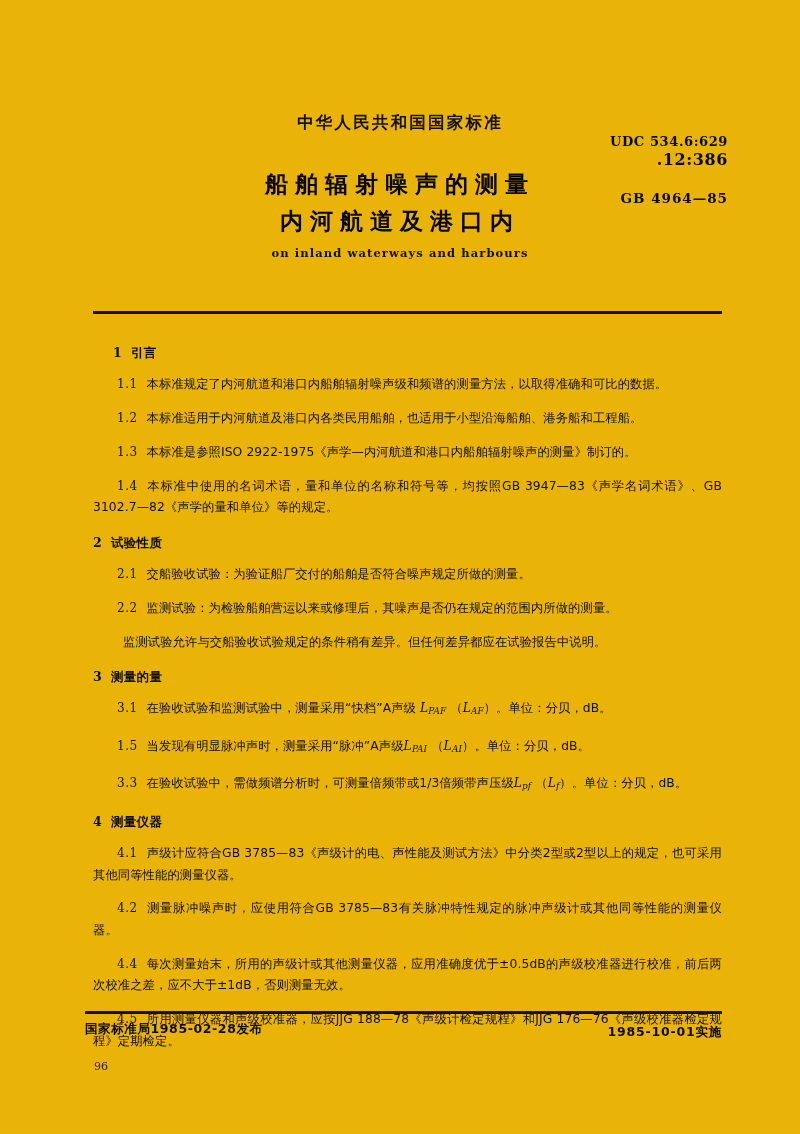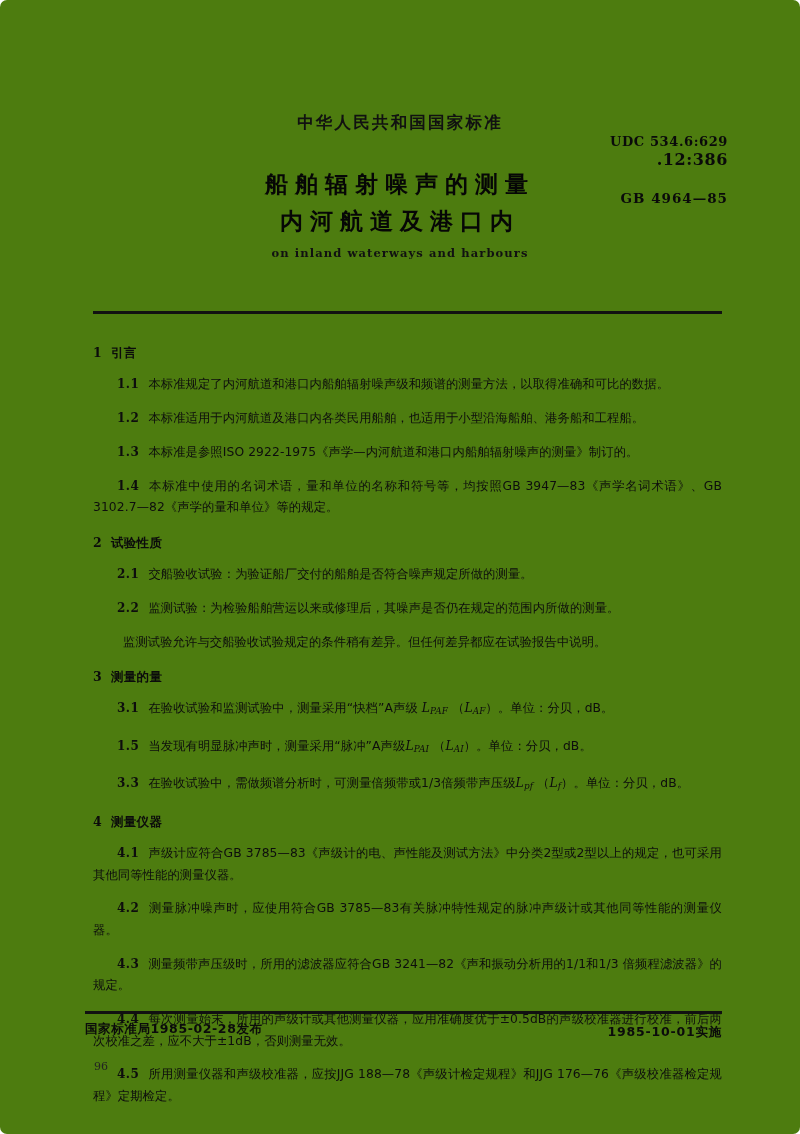--- a/index.html
+++ b/index.html
@@ -14,22 +14,21 @@
     font-family: "DejaVu Sans", "Liberation Sans", sans-serif;
     color: #0a0a0a;
     overflow: hidden;
   }
 
   .page {
     position: absolute;
     left: 0; top: 0;
     width: 800px;
     height: 1134px;
-    background: #4d7c0f;
-    border-radius: 7px;
+    background: #eab308;
   }
 
   
   .masthead {
     position: absolute;
     left: 0;
     top: 112px;
     width: 800px;
     text-align: center;
   }
@@ -117,38 +116,38 @@
   }
 
   .sec-head {
     font-size: 12.5px;
     font-weight: bold;
     color: #0b0b0b;
     margin-top: 16px;
     margin-bottom: 5px;
     letter-spacing: 0.3px;
   }
-  .sec-head:first-child { margin-top: 0; }
+  .sec-head:first-child { margin-top: 0; margin-left: 20px; }
   .sec-head .num {
     display: inline-block;
     min-width: 18px;
     font-family: "DejaVu Serif", "Liberation Serif", serif;
   }
 
   .clause {
     font-size: 12.3px;
     line-height: 21.5px;
     color: #0d0d0d;
     text-align: justify;
     margin-bottom: 1px;
     text-indent: 24px;
     letter-spacing: 0.1px;
   }
   .clause .cnum {
-    font-weight: bold;
+    font-weight: normal;
     font-family: "DejaVu Serif", "Liberation Serif", serif;
     font-size: 12px;
     letter-spacing: 0.5px;
     padding-right: 9px;
   }
   .clause.cont {
     text-indent: 30px;
   }
 
   .ital { font-style: italic; font-family: "DejaVu Serif","Liberation Serif",serif; }
@@ -266,23 +265,20 @@
     <div class="sec-head">
       <span class="num">4</span><span>测量仪器</span>
     </div>
     <p class="clause">
       <span class="cnum">4.1</span><span>声级计应符合GB 3785—83《声级计的电、声性能及测试方法》中分类2型或2型以上的规定，也可采用其他同等性能的测量仪器。</span>
     </p>
     <p class="clause">
       <span class="cnum">4.2</span><span>测量脉冲噪声时，应使用符合GB 3785—83有关脉冲特性规定的脉冲声级计或其他同等性能的测量仪器。</span>
     </p>
     <p class="clause">
-      <span class="cnum">4.3</span><span>测量频带声压级时，所用的滤波器应符合GB 3241—82《声和振动分析用的1/1和1/3 倍频程滤波器》的规定。</span>
-    </p>
-    <p class="clause">
       <span class="cnum">4.4</span><span>每次测量始末，所用的声级计或其他测量仪器，应用准确度优于±0.5dB的声级校准器进行校准，前后两次校准之差，应不大于±1dB，否则测量无效。</span>
     </p>
     <p class="clause">
       <span class="cnum">4.5</span><span>所用测量仪器和声级校准器，应按JJG 188—78《声级计检定规程》和JJG 176—76《声级校准器检定规程》定期检定。</span>
     </p>
 
   </div>
 
   <div class="rule-bottom"></div>
   <div class="footer-left">国家标准局1985-02-28发布</div>

